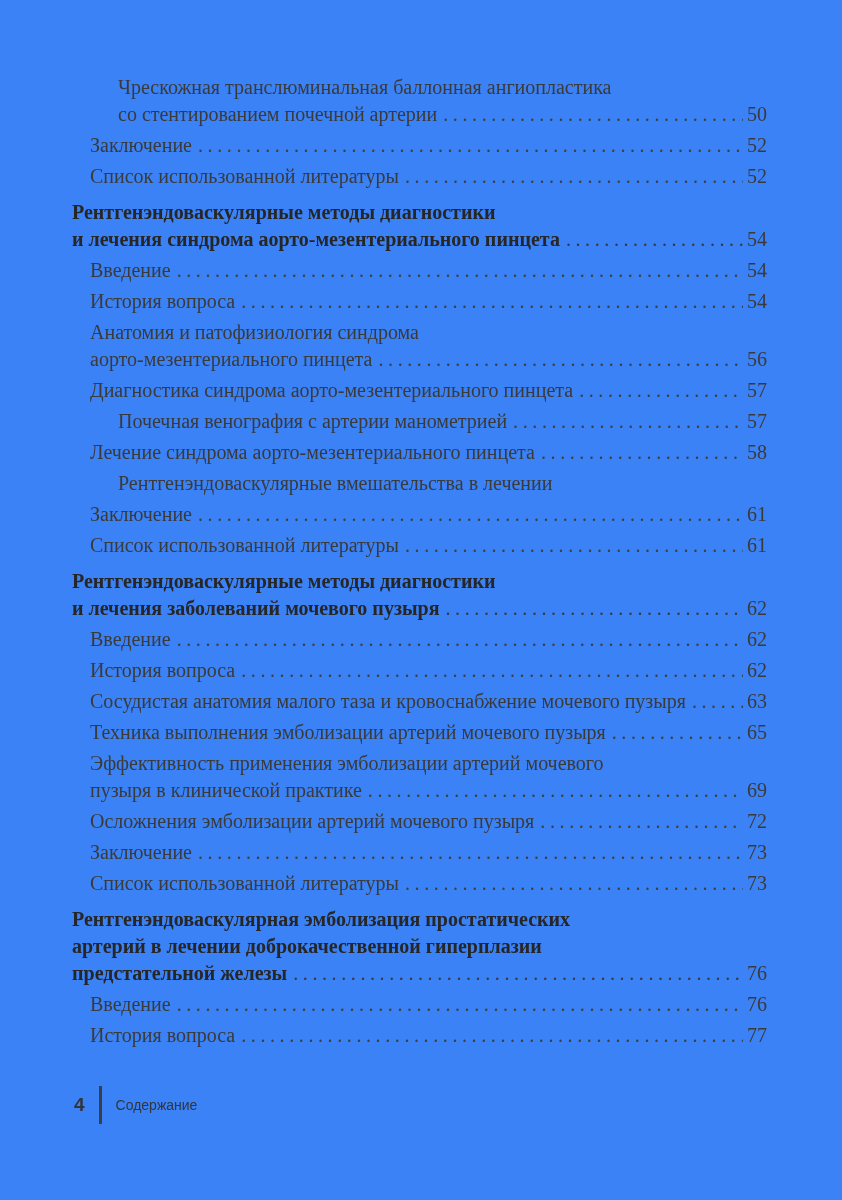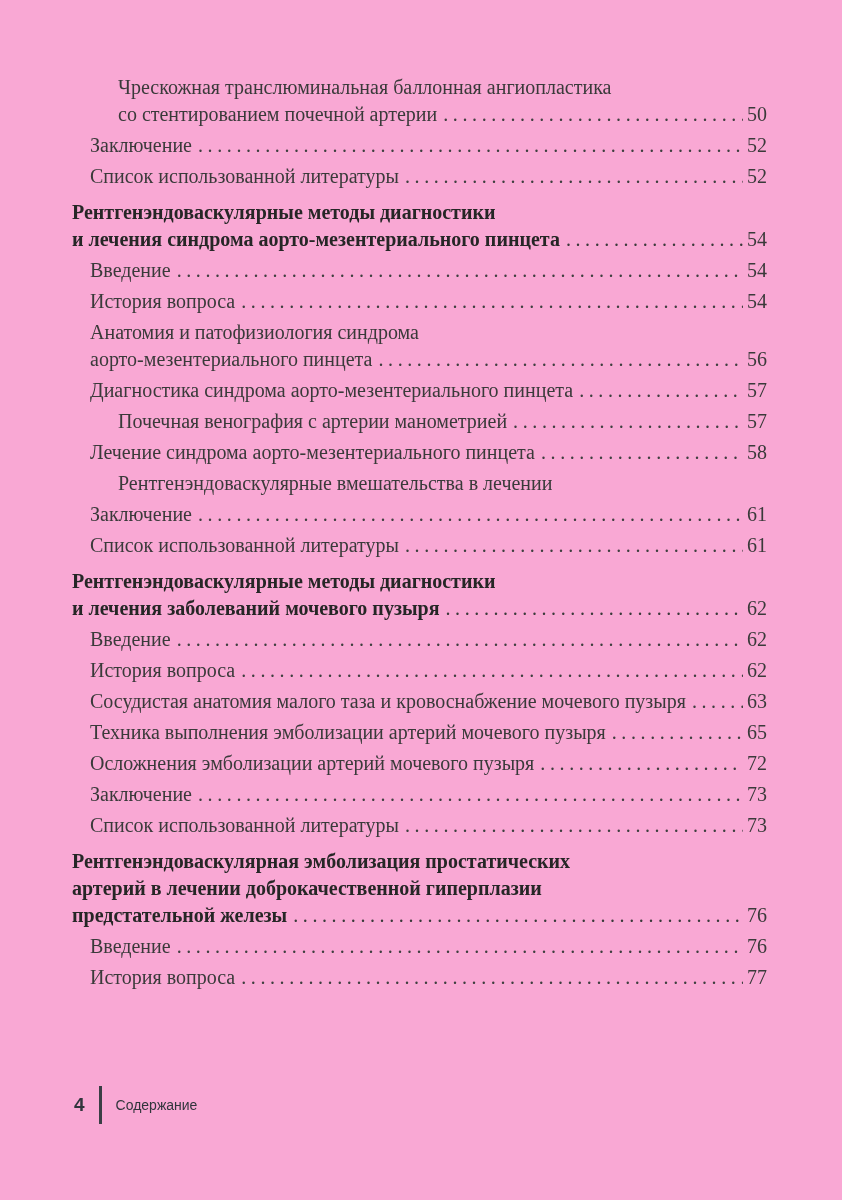--- a/index.html
+++ b/index.html
@@ -3,21 +3,21 @@
 <meta charset="utf-8">
 <style>
   html, body { margin: 0; padding: 0; }
   body {
     width: 842px; height: 1200px;
     background: #ffffff;
     font-family: "Liberation Serif", "DejaVu Serif", serif;
     color: #3a3a3a;
     overflow: hidden;
   }
-  .page { position: relative; width: 842px; height: 1200px; background: #f9a8d4; }
+  .page { position: relative; width: 842px; height: 1200px; background: #3b82f6; }
 
   .toc {
     position: absolute;
     left: 72px; top: 74px;
     width: 695px;
   }
   .entry {
     font-size: 20px;
     line-height: 27px;
     margin-bottom: 4px;
@@ -193,20 +193,28 @@
         </div>
       </div>
       <div class="entry lvl1">
         <div class="line last">
           <span class="txt">Техника выполнения эмболизации артерий мочевого пузыря</span>
           <span class="dots"></span>
           <span class="pg">65</span>
         </div>
       </div>
       <div class="entry lvl1">
+        <div class="line pre">Эффективность применения эмболизации артерий мочевого</div>
+        <div class="line last">
+          <span class="txt">пузыря в клинической практике</span>
+          <span class="dots"></span>
+          <span class="pg">69</span>
+        </div>
+      </div>
+      <div class="entry lvl1">
         <div class="line last">
           <span class="txt">Осложнения эмболизации артерий мочевого пузыря</span>
           <span class="dots"></span>
           <span class="pg">72</span>
         </div>
       </div>
       <div class="entry lvl1">
         <div class="line last">
           <span class="txt">Заключение</span>
           <span class="dots"></span>

